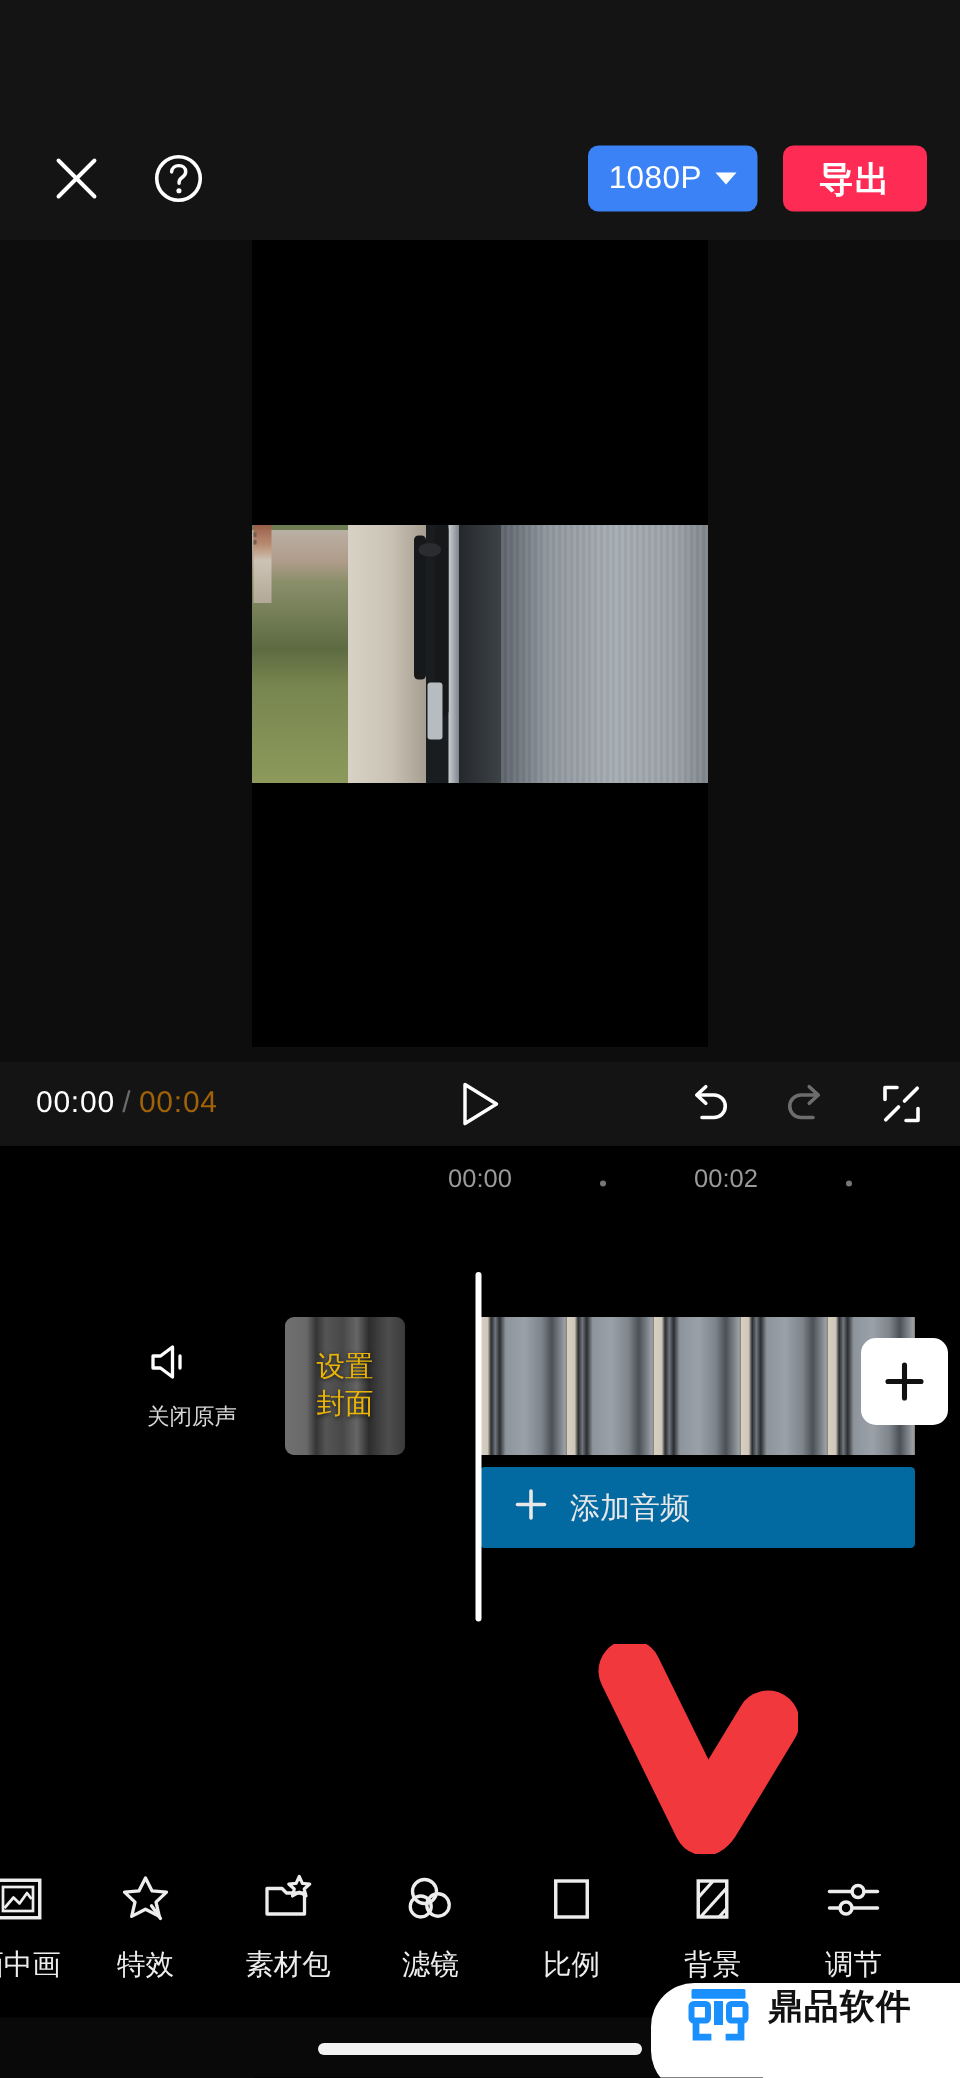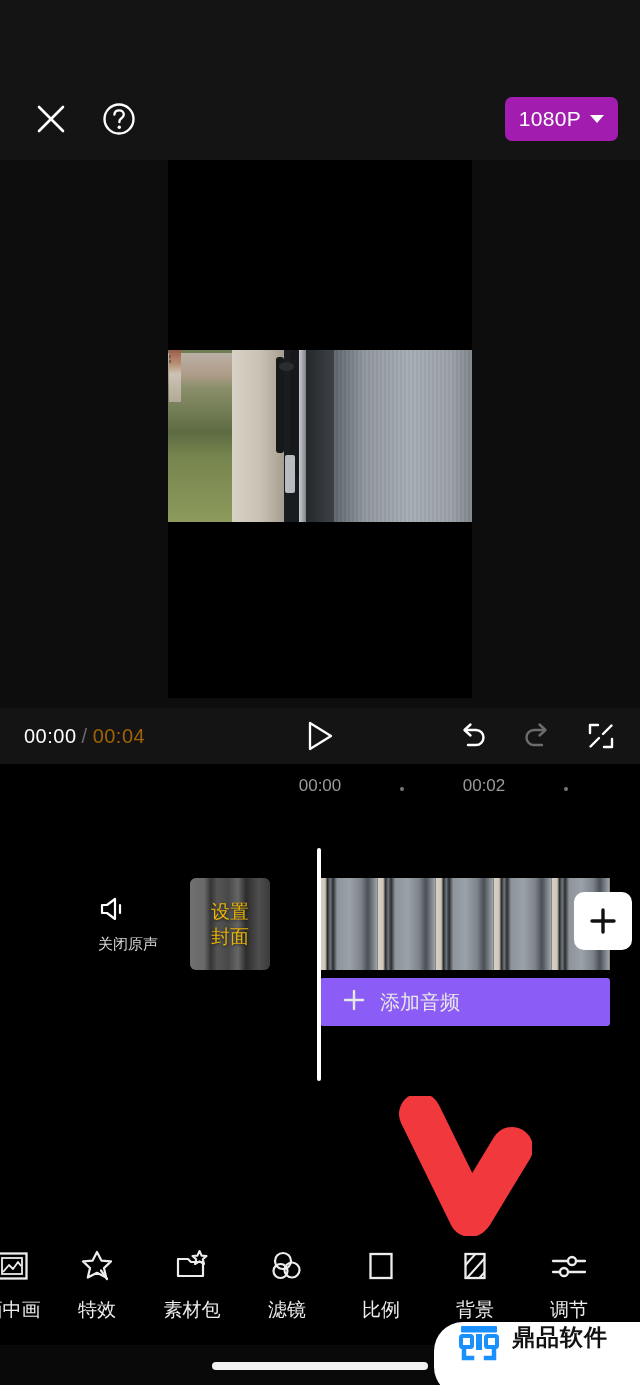--- a/index.html
+++ b/index.html
@@ -28,21 +28,21 @@
   .icon-x, .icon-help {
     width: 46px; height: 46px;
     display: flex; align-items: center; justify-content: center;
   }
   .tb-right {
     position: absolute; right: 22px; top: 97px;
     display: flex; align-items: center; gap: 17px;
   }
   .res-pill {
     height: 44px; min-width: 108px;
-    background: #a21caf;
+    background: #3b82f6;
     border-radius: 7px;
     display: flex; align-items: center; justify-content: center;
     gap: 9px;
     padding: 0 14px;
   }
   .res-pill .lbl { color: #fff; font-size: 21px; letter-spacing: .3px; }
   .caret {
     width: 0; height: 0;
     border-left: 7px solid transparent;
     border-right: 7px solid transparent;
@@ -252,22 +252,22 @@
   .add-clip-btn {
     position: absolute; right: 8px; top: 14px;
     width: 58px; height: 58px;
     background: #fff; border-radius: 10px;
     display: flex; align-items: center; justify-content: center;
     z-index: 15;
   }
   
   .audio-row {
     position: absolute; left: 320px; top: 214px;
-    width: 290px; height: 48px;
-    background: #8b5cf6;
+    width: 290px; height: 54px;
+    background: #0369a1;
     border-radius: 3px;
     display: flex; align-items: center;
     padding-left: 22px;
     gap: 14px;
   }
   .audio-lbl { color: #e8e8e8; font-size: 20px; }
 
   
   .arrow-anno {
     position: absolute; left: 396px; top: 1096px;
@@ -333,20 +333,23 @@
           <path d="M13.4 13.6c.2-2.6 2.2-4.2 4.8-4.2 2.7 0 4.6 1.7 4.6 4.1 0 1.9-1 2.9-2.6 4-1.3.9-1.8 1.6-1.8 2.9v.8" fill="none" stroke="#fff" stroke-width="2.3" stroke-linecap="round"></path>
           <circle cx="18.3" cy="26.2" r="1.7" fill="#fff"></circle>
         </svg>
       </div>
     </div>
 
     <div class="tb-right">
       <div class="res-pill">
         <span class="lbl">1080P</span>
         <span class="caret"></span>
+      </div>
+      <div class="export-btn">
+        <span class="lbl">导出</span>
       </div>
     </div>
   </div>
 
   <div class="preview-wrap">
     <div class="canvas">
       <div class="frame-band" style="top:190px;">
         <div class="frame-img">
           <div class="sc-wall"></div>
           <div class="sc-darkband"></div>

